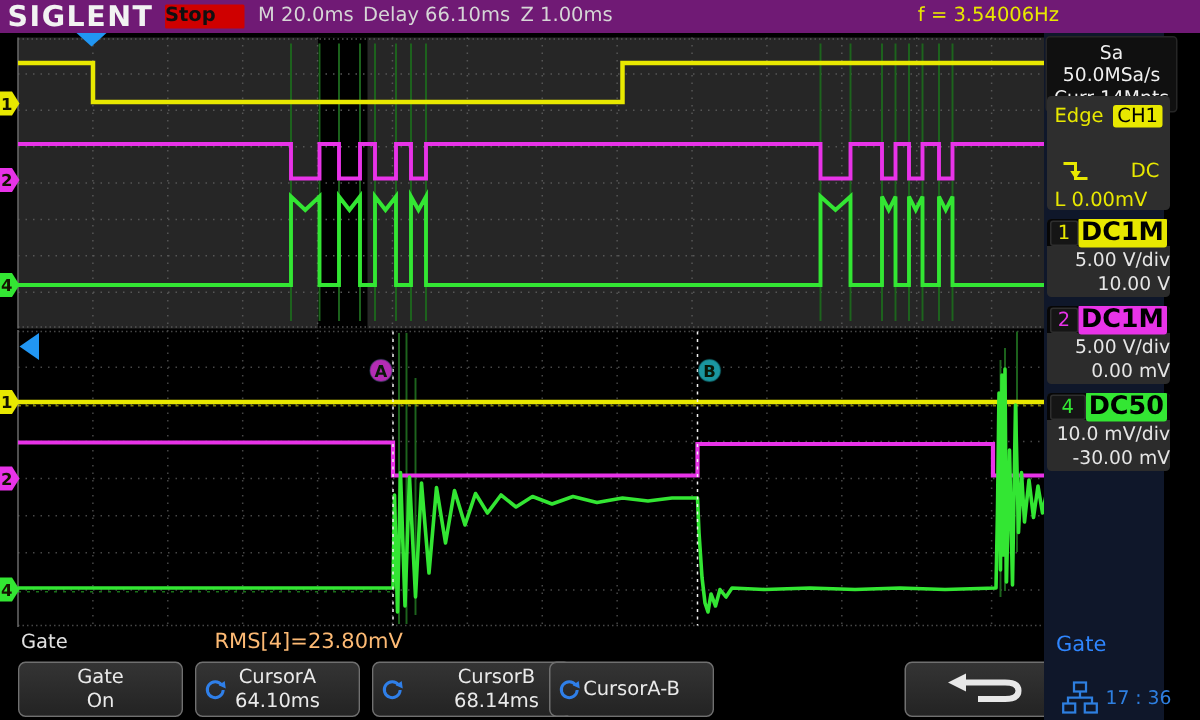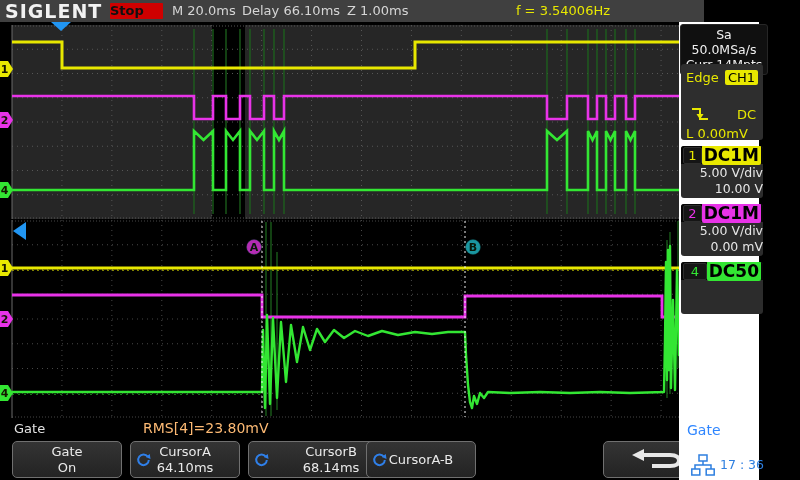--- a/index.html
+++ b/index.html
@@ -1,19 +1,19 @@
 <!DOCTYPE html>
 <html><head>
 <meta charset="utf-8">
 <style>
   html,body{margin:0;padding:0;background:#000;}
   #screen{position:relative;width:800px;height:480px;background:#000;overflow:hidden;
           font-family:"DejaVu Sans",sans-serif;-webkit-font-smoothing:none;}
   
-  #topbar{position:absolute;left:0;top:0;width:676px;height:22px;background:#404040;padding-left:28px;}
+  #topbar{position:absolute;left:0;top:0;width:800px;height:22px;background:#701a75;}
   #brand{position:absolute;left:5px;top:0px;color:#f2f2f2;font-size:19px;font-weight:900;letter-spacing:1px;}
   #stop-badge{position:absolute;left:110px;top:3px;width:53px;height:16px;background:#cf0000;color:#101010;
               font-size:13px;font-weight:bold;text-align:left;line-height:16px;border-radius:1px;}
   .tb-item{position:absolute;top:3px;color:#d6d6d6;font-size:13px;white-space:pre;}
   #tb-m{left:172px;} #tb-delay{left:242px;} #tb-z{left:347px;}
   #tb-freq{position:absolute;top:3px;right:94px;color:#e8e800;font-size:13px;}
   
   #scope-svg{position:absolute;left:0;top:0;}
   
   #status-gate{position:absolute;left:14px;top:421px;color:#e2e2e2;font-size:13px;}
@@ -21,21 +21,21 @@
   
   .menu-btn{position:absolute;top:441px;height:37px;box-sizing:border-box;
             background:linear-gradient(#343434,#232323);border:1px solid #707070;border-radius:5px;
             color:#eaeaea;font-size:13px;display:flex;flex-direction:column;justify-content:center;
             align-items:center;line-height:16px;}
   .knob{position:absolute;left:5px;top:50%;transform:translateY(-50%);}
   #btn-1{left:12px;width:110px;} #btn-2{left:130px;width:110px;}
   #btn-3{left:248px;width:133px;padding-left:33px;} #btn-4{left:366px;width:110px;}
   #btn-back{left:603px;width:107px;}
   
-  #sidebar{position:absolute;left:679px;top:22px;width:80px;height:458px;background:#ffffff;}
+  #sidebar{position:absolute;left:696px;top:22px;width:80px;height:458px;background:#0f172a;}
   #sa-box{position:absolute;left:1px;top:2px;width:84px;padding:2px 1px;background:#101010;
           border:1px solid #262626;border-radius:3px;color:#f0f0f0;font-size:12.5px;text-align:center;line-height:15px;}
   #trig-box{position:absolute;left:2px;top:42px;width:82px;height:76px;background:#2e2e2e;border-radius:3px;
             color:#e8e800;font-size:13px;}
   .trig-row{display:flex;justify-content:space-between;align-items:center;padding:16px 5px;}
   #trig-row1{padding-top:6px;}
   #trig-row2{padding:5px 7px 0 10px;}
   #trig-row3{padding:4px 5px 0 5px;}
   .src-badge{background:#e8e800;color:#000;padding:0 3px;border-radius:2px;font-size:13px;}
   .ch-box{position:absolute;left:2px;width:82px;height:52px;background:#2c2c2c;border-radius:3px;overflow:hidden;}
@@ -246,20 +246,24 @@
       <div class="ch-body">
         <div>5.00 V/div</div>
         <div>0.00 mV</div>
       </div>
     </div>
     <div id="ch4-box" class="ch-box">
       <div class="ch-head">
         <span class="ch-num" style="color:#33e633">4</span>
         <span class="ch-badge" style="background:#33e633">DC50</span>
       </div>
+      <div class="ch-body">
+        <div>10.0 mV/div</div>
+        <div>-30.00 mV</div>
+      </div>
     </div>
 
     <div id="gate-blue">Gate</div>
     <div id="net-row">
       <svg id="net-icon" width="24" height="22" viewBox="0 0 24 22">
         <rect x="8" y="1" width="8" height="6" fill="none" stroke="#2e7fe0" stroke-width="1.5"></rect>
         <path d="M12 7 V11 M4 15 V11 H20 V15" fill="none" stroke="#2e7fe0" stroke-width="1.5"></path>
         <rect x="0.8" y="15" width="8" height="6" fill="none" stroke="#2e7fe0" stroke-width="1.5"></rect>
         <rect x="15.2" y="15" width="8" height="6" fill="none" stroke="#2e7fe0" stroke-width="1.5"></rect>
       </svg>

